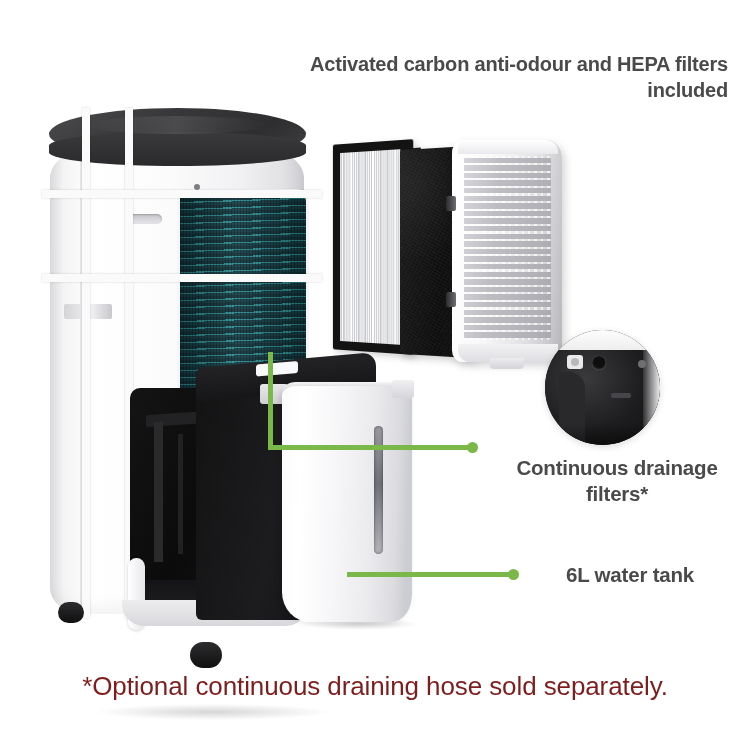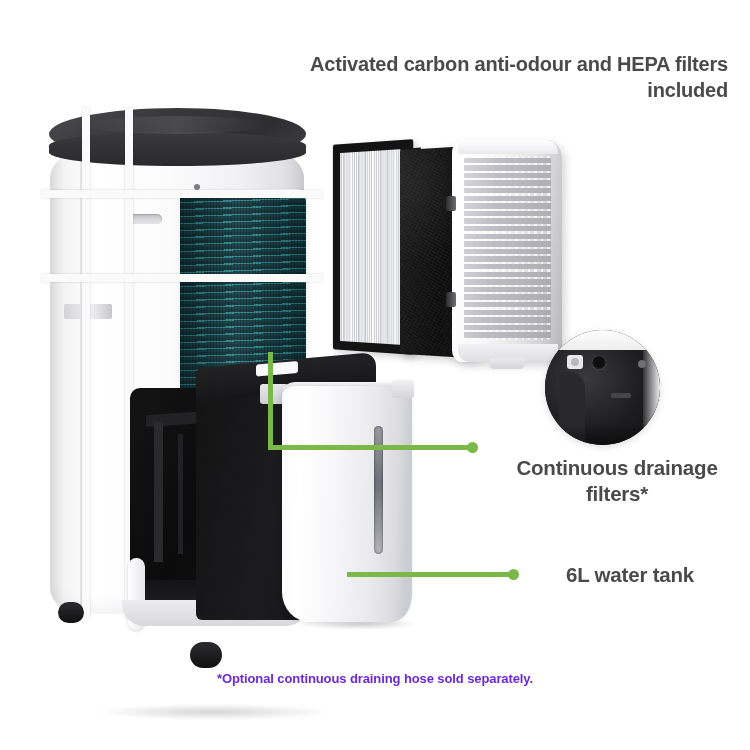--- a/index.html
+++ b/index.html
@@ -46,23 +46,23 @@
     width: 220px;
     font-size: 20.5px;
     margin-top: 24px;
   }
   #footnote {
     position: absolute;
     left: 0px;
     top: 671px;
     width: 750px;
     text-align: center;
-    font-size: 13px;
-    color: #6d28d9;
-    font-weight: bold;
+    font-size: 26px;
+    color: #7f1d1d;
+    font-weight: normal;
     letter-spacing: -0.1px;
   }
 
   
   .leader-line { position: absolute; background: #7ab849; }
   .leader-dot {
     position: absolute;
     width: 11px; height: 11px;
     border-radius: 50%;
     background: #7ab849;

